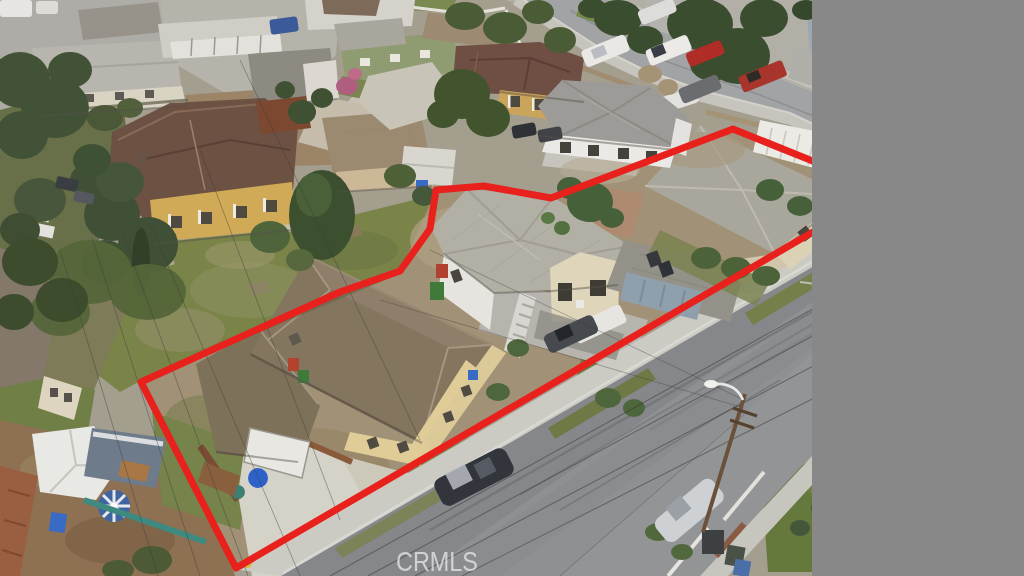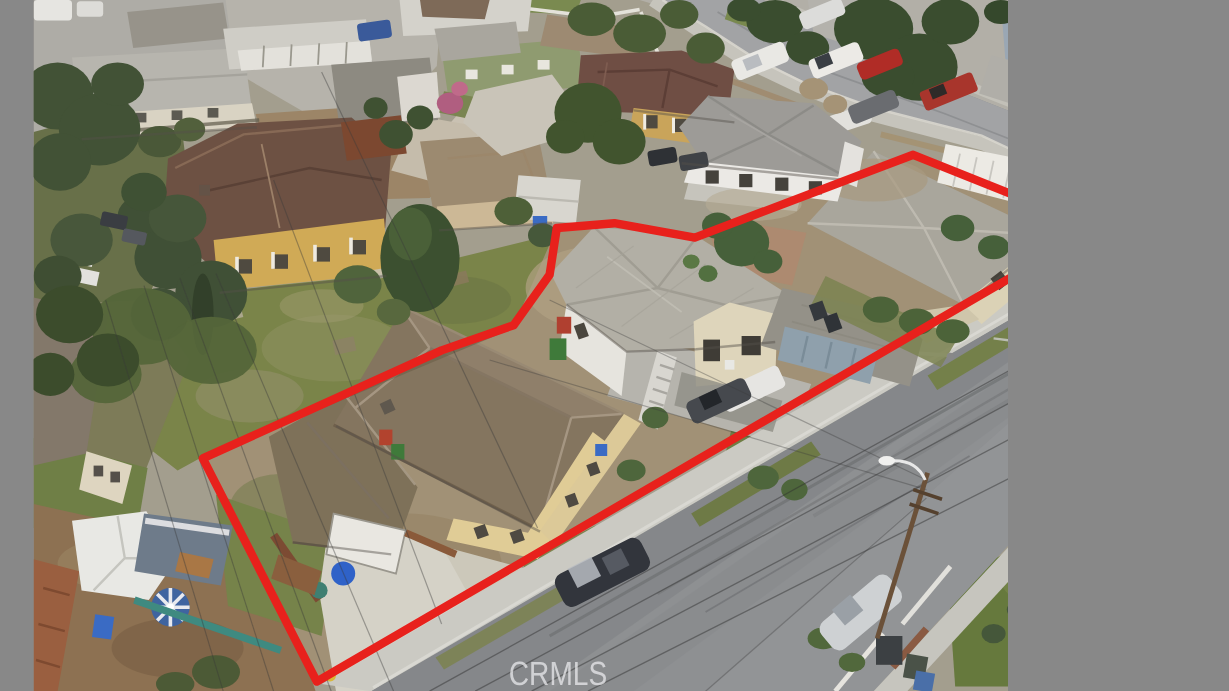--- a/index.html
+++ b/index.html
@@ -1,16 +1,16 @@
 <!DOCTYPE html>
 <html><head>
 <meta charset="utf-8">
 <style>
 html,body{margin:0;padding:0;background:#888;}
-#stage{position:relative;width:812px;height:576px;overflow:hidden;font-family:"Liberation Sans",sans-serif;padding-left:28px;}
+#stage{position:relative;width:812px;height:576px;overflow:hidden;font-family:"Liberation Sans",sans-serif;}
 svg{display:block;}
 </style>
 </head>
 <body>
 <div id="stage">
 <svg width="1024" height="576" viewBox="0 0 1024 576">
 
 <rect x="0" y="0" width="1024" height="576" fill="#a39e8e"></rect>
 
 <polygon points="0,0 180,0 175,62 120,78 0,112" fill="#aeaca6"></polygon>

